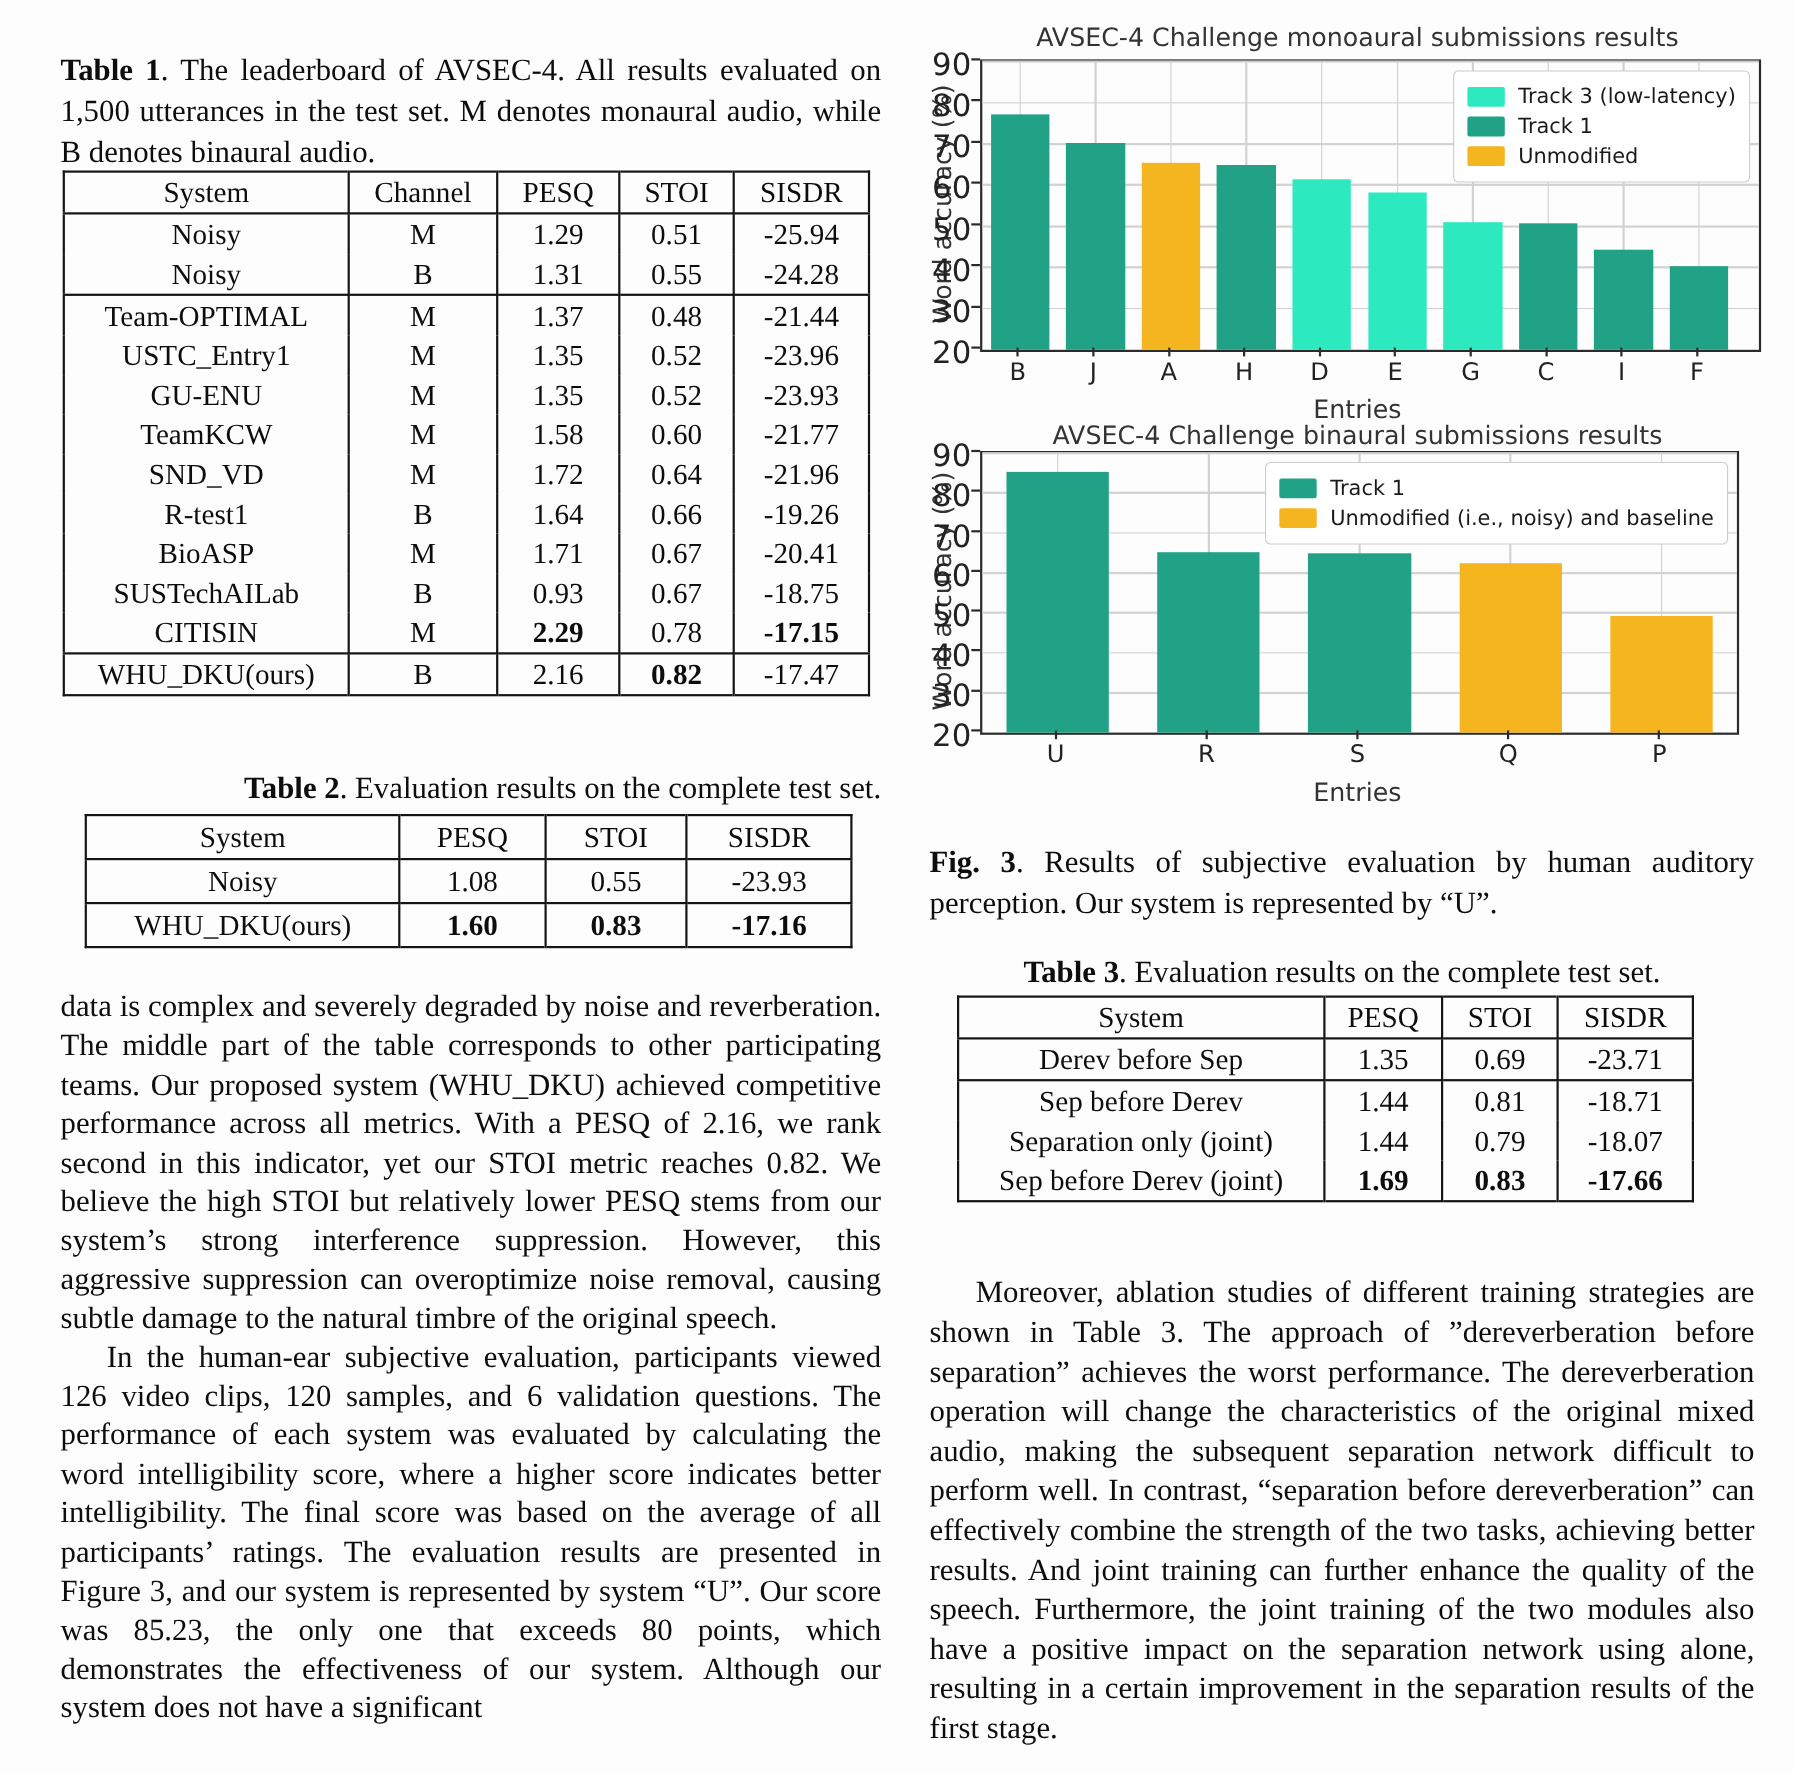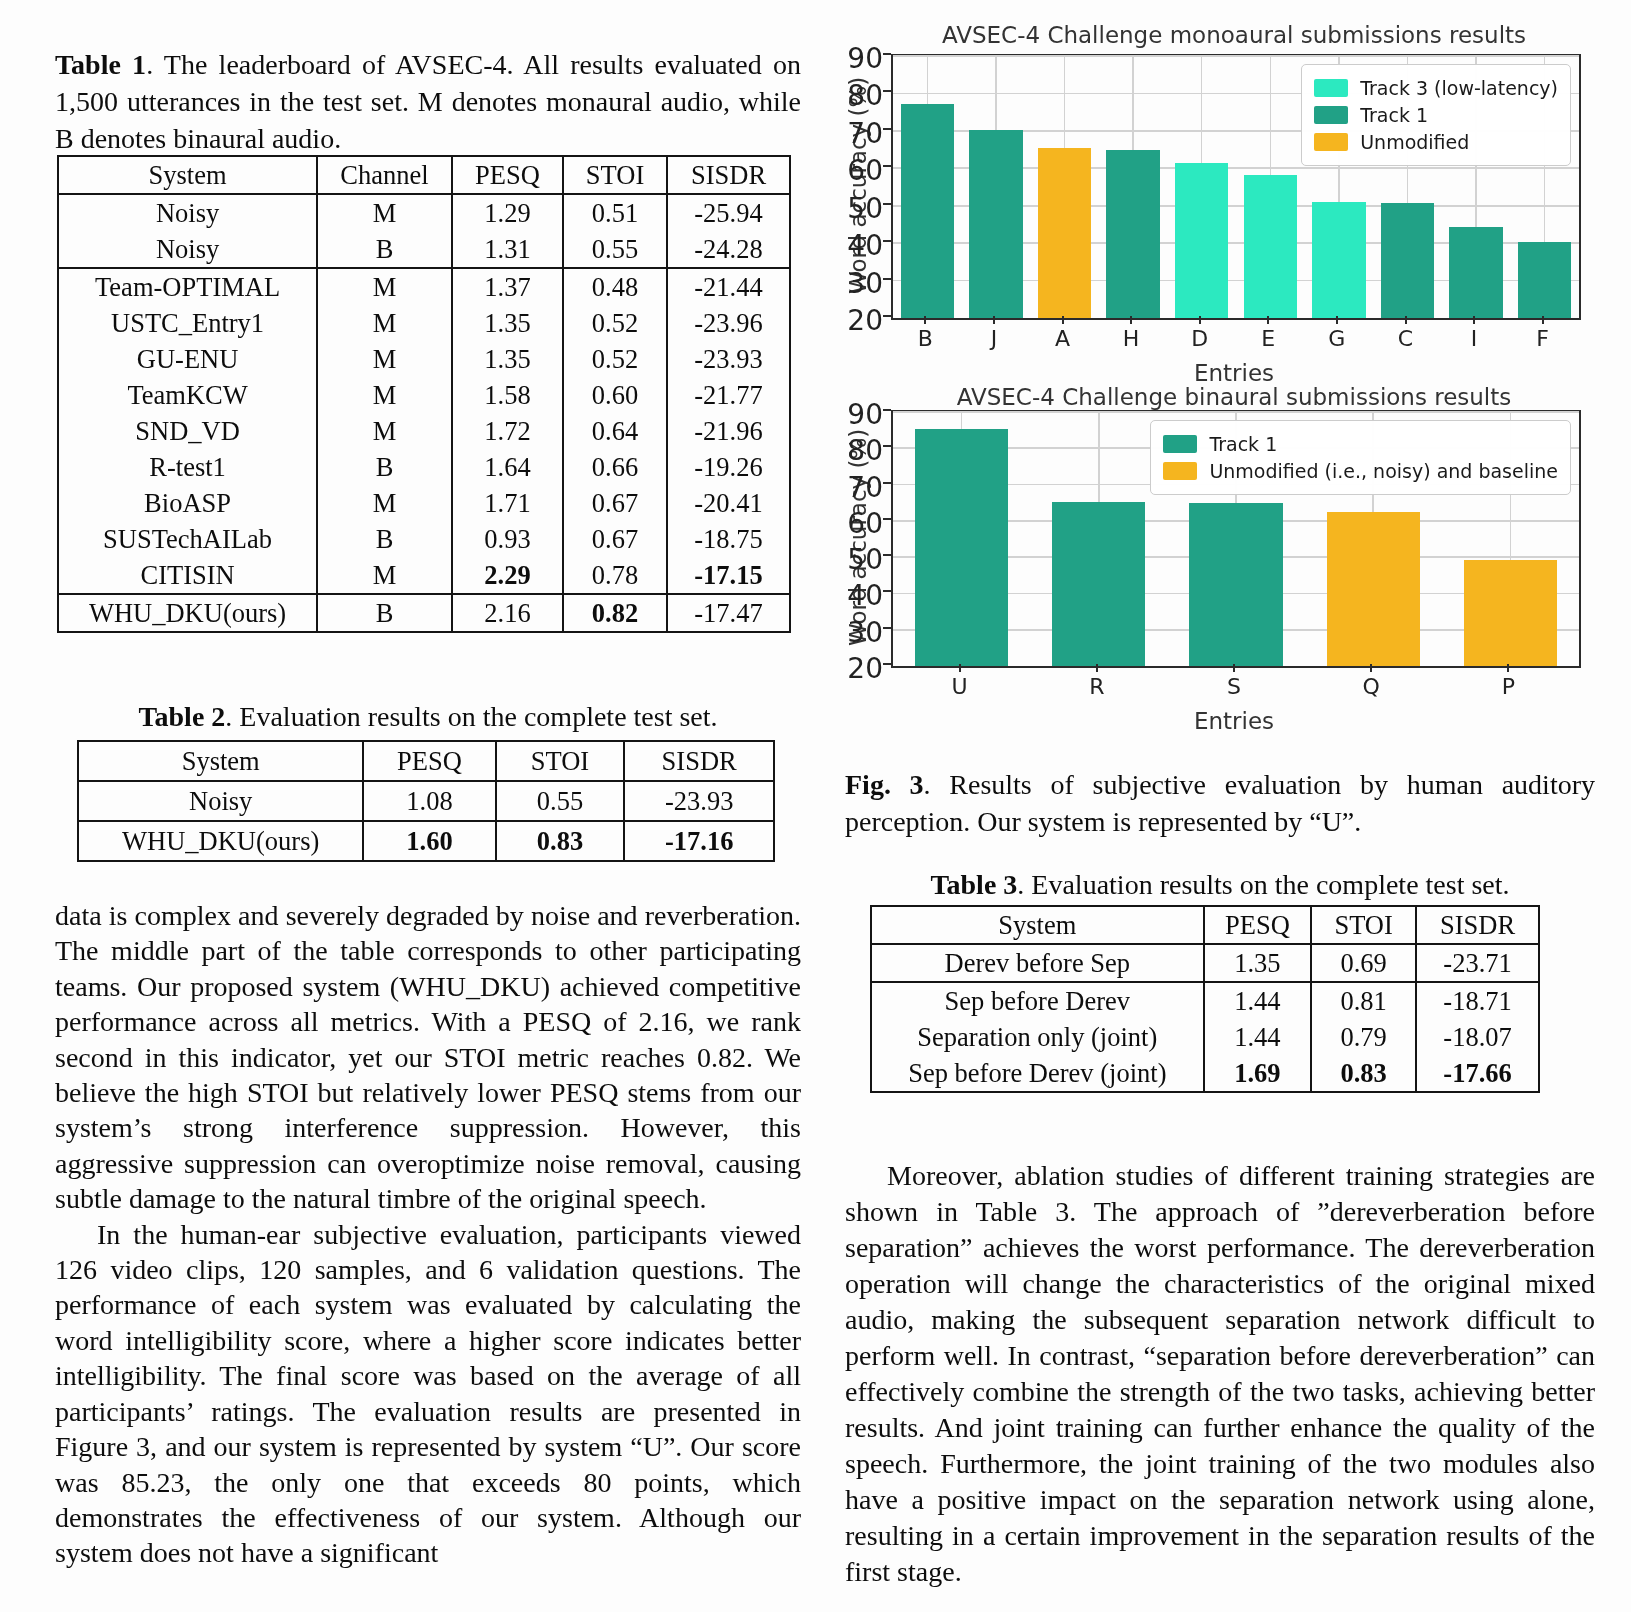--- a/index.html
+++ b/index.html
@@ -159,21 +159,21 @@
               <td>WHU_DKU(ours)</td>
               <td>B</td>
               <td>2.16</td>
               <td class="bold">0.82</td>
               <td>-17.47</td>
             </tr>
           </tbody>
         </table>
       </div>
 
-    <div class="abs caption-center" style="left:0;top:700px;width:746px;">
+    <div class="abs caption-center" style="left:0;top:700px;width:746px;text-align:right;">
       <span class="cap-label">Table 2</span><span>. Evaluation results on the complete test set.</span>
     </div>
 
     <div class="abs" style="left:22px;top:740px;width:698px;">
         <table class="paper-table t-rows38">
           <colgroup>
             <col style="width: 41%;">
             <col style="width: 19%;">
             <col style="width: 18.5%;">
             <col style="width: 21.5%;">
@@ -208,21 +208,21 @@
       <div class="para indent">In the human-ear subjective evaluation, participants viewed 126 video clips, 120 samples, and 6 validation questions. The performance of each system was evaluated by calculating the word intelligibility score, where a higher score indicates better intelligibility. The final score was based on the average of all participants’ ratings. The evaluation results are presented in Figure 3, and our system is represented by system “U”. Our score was 85.23, the only one that exceeds 80 points, which demonstrates the effectiveness of our system. Although our system does not have a significant</div>
     </div>
   </div>
 
   <div class="abs" style="left:845px;top:0;width:750px;">
 
     <div class="abs chart" style="left:0;top:12px;width:748px;height:368px;">
         <div class="ctitle" style="left: 46px; top: 10px; width: 686px;">AVSEC-4 Challenge monoaural submissions results</div>
         <div class="ylab" style="left: 0px; top: 42px; width: 26px; height: 262px;">Word accuracy (%)</div>
         <div class="xlab" style="left: 46px; top: 348px; width: 686px;">Entries</div>
-        <div class="plot" style="left: 46px; top: 42px; width: 686px; height: 262px;">
+        <div class="plot" style="left: 46px; top: 42px; width: 686px; height: 262px; padding-left: 20px;">
           <div class="hgrid" style="top: 223.771px;"></div>
           <div class="hgrid" style="top: 186.343px;"></div>
           <div class="hgrid" style="top: 148.914px;"></div>
           <div class="hgrid" style="top: 111.486px;"></div>
           <div class="hgrid" style="top: 74.0571px;"></div>
           <div class="hgrid" style="top: 36.6286px;"></div>
           <div class="hgrid" style="top: -0.8px;"></div>
           <div class="vgrid" style="left: 33.5px;"></div>
           <div class="vgrid" style="left: 102.1px;"></div>
           <div class="vgrid" style="left: 170.7px;"></div>

